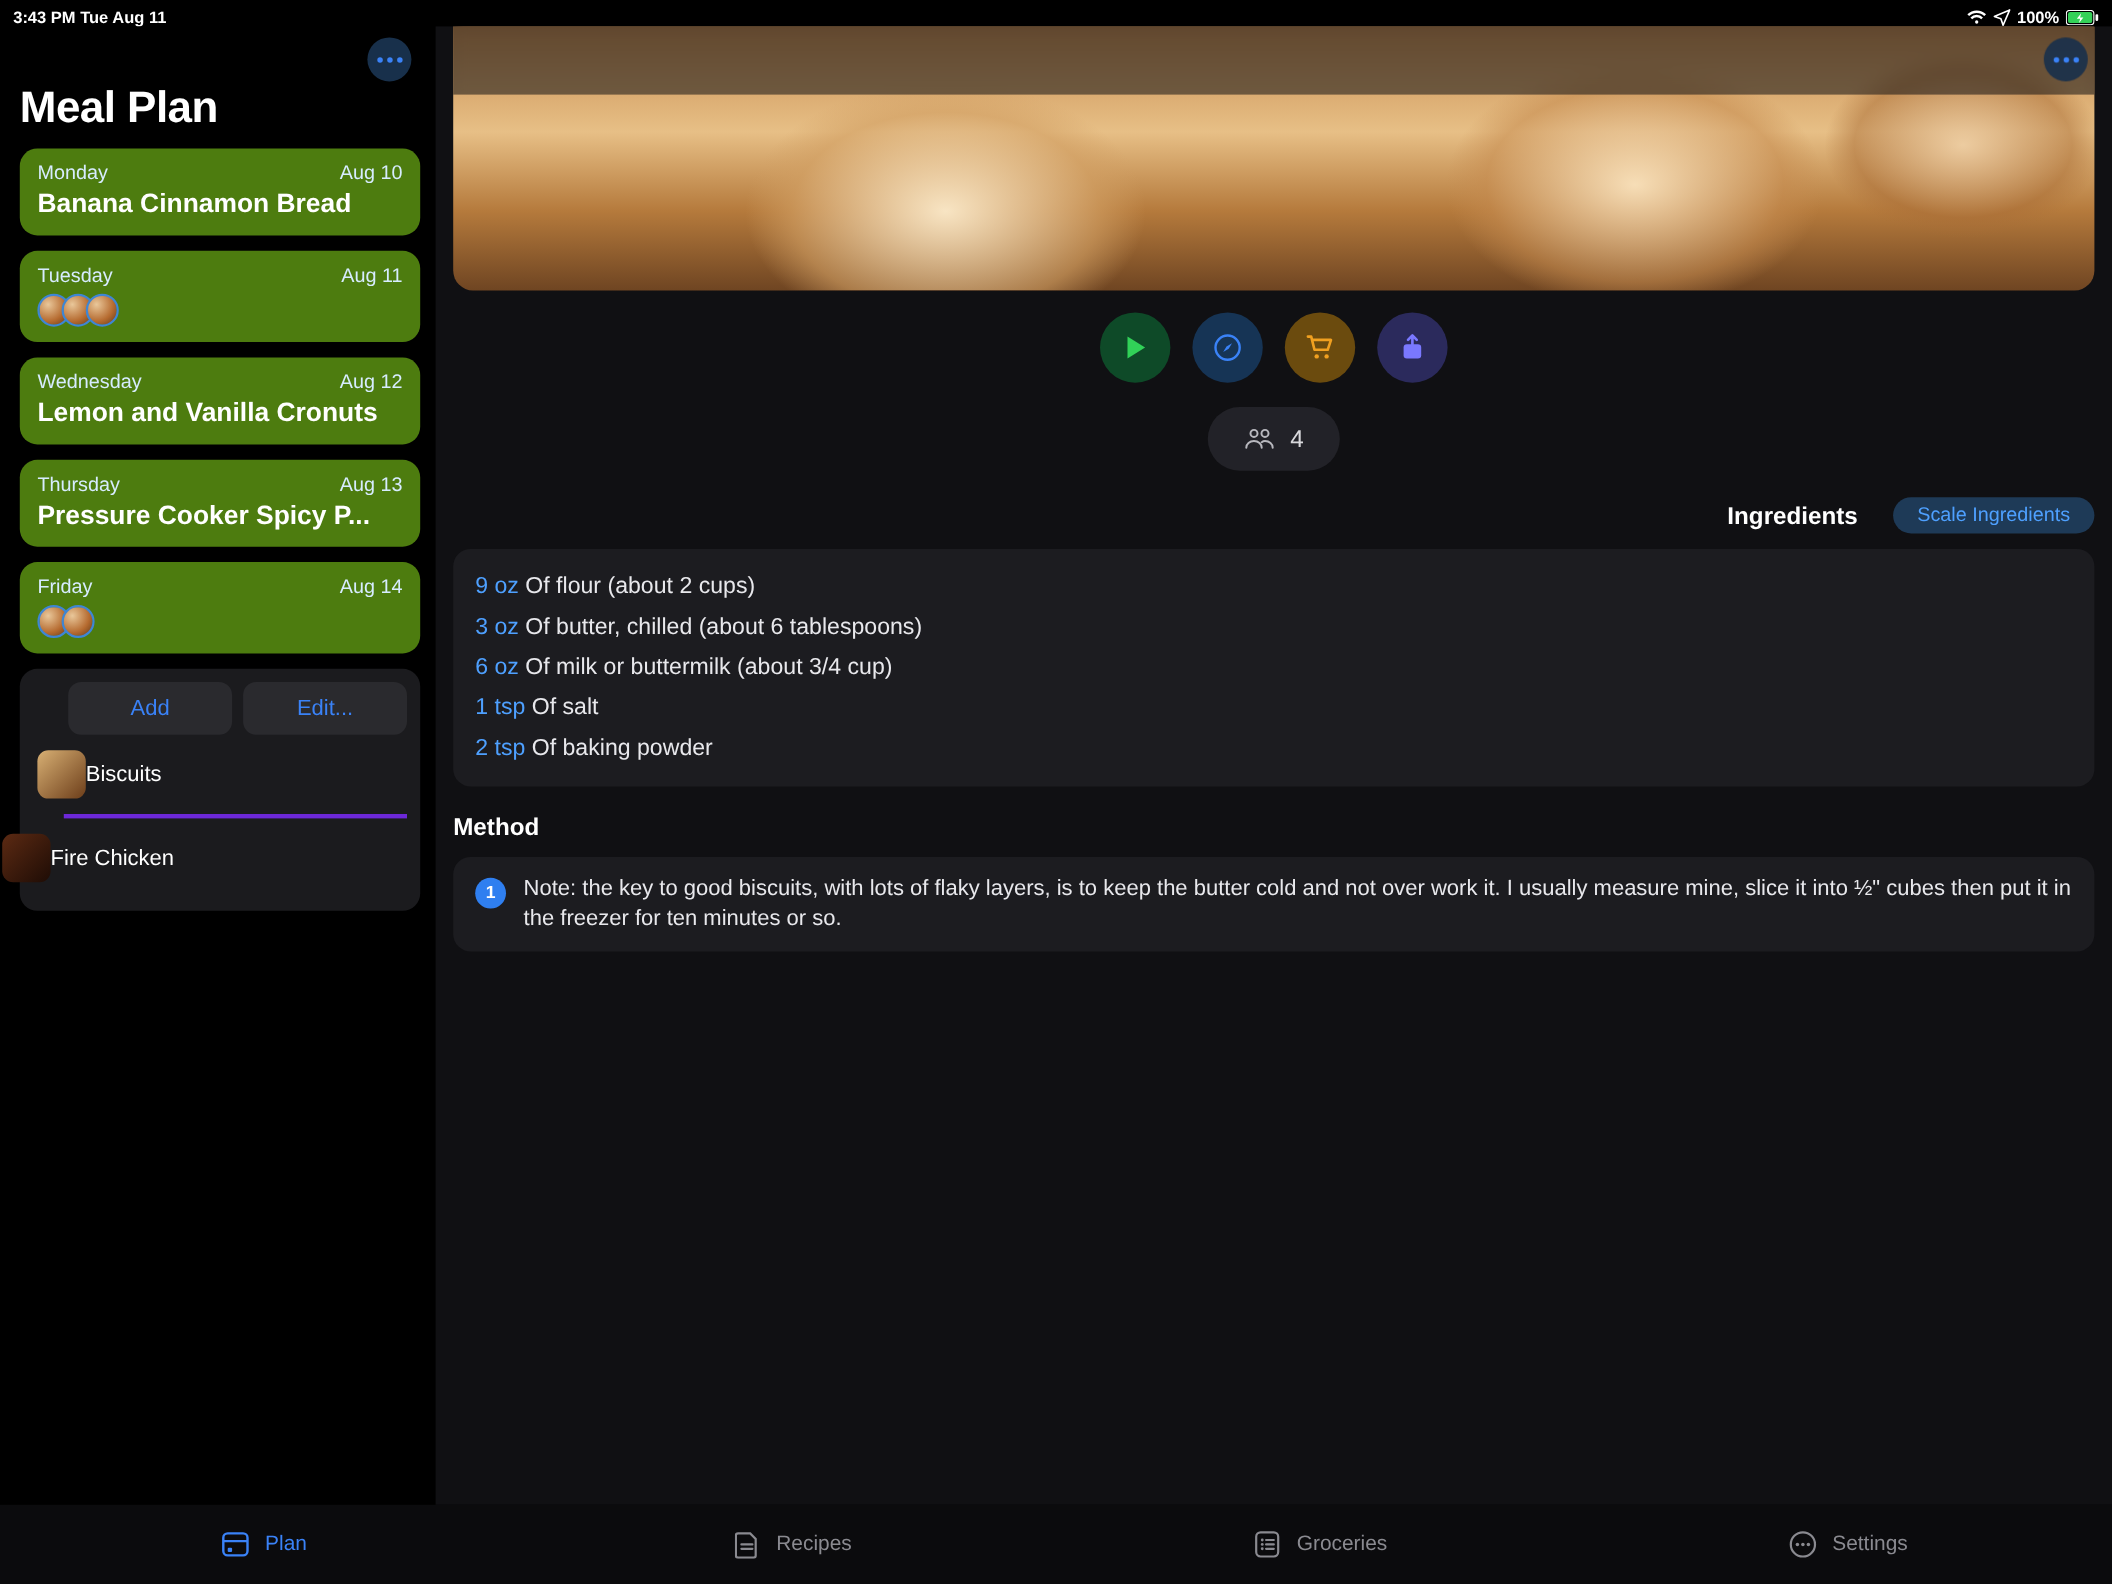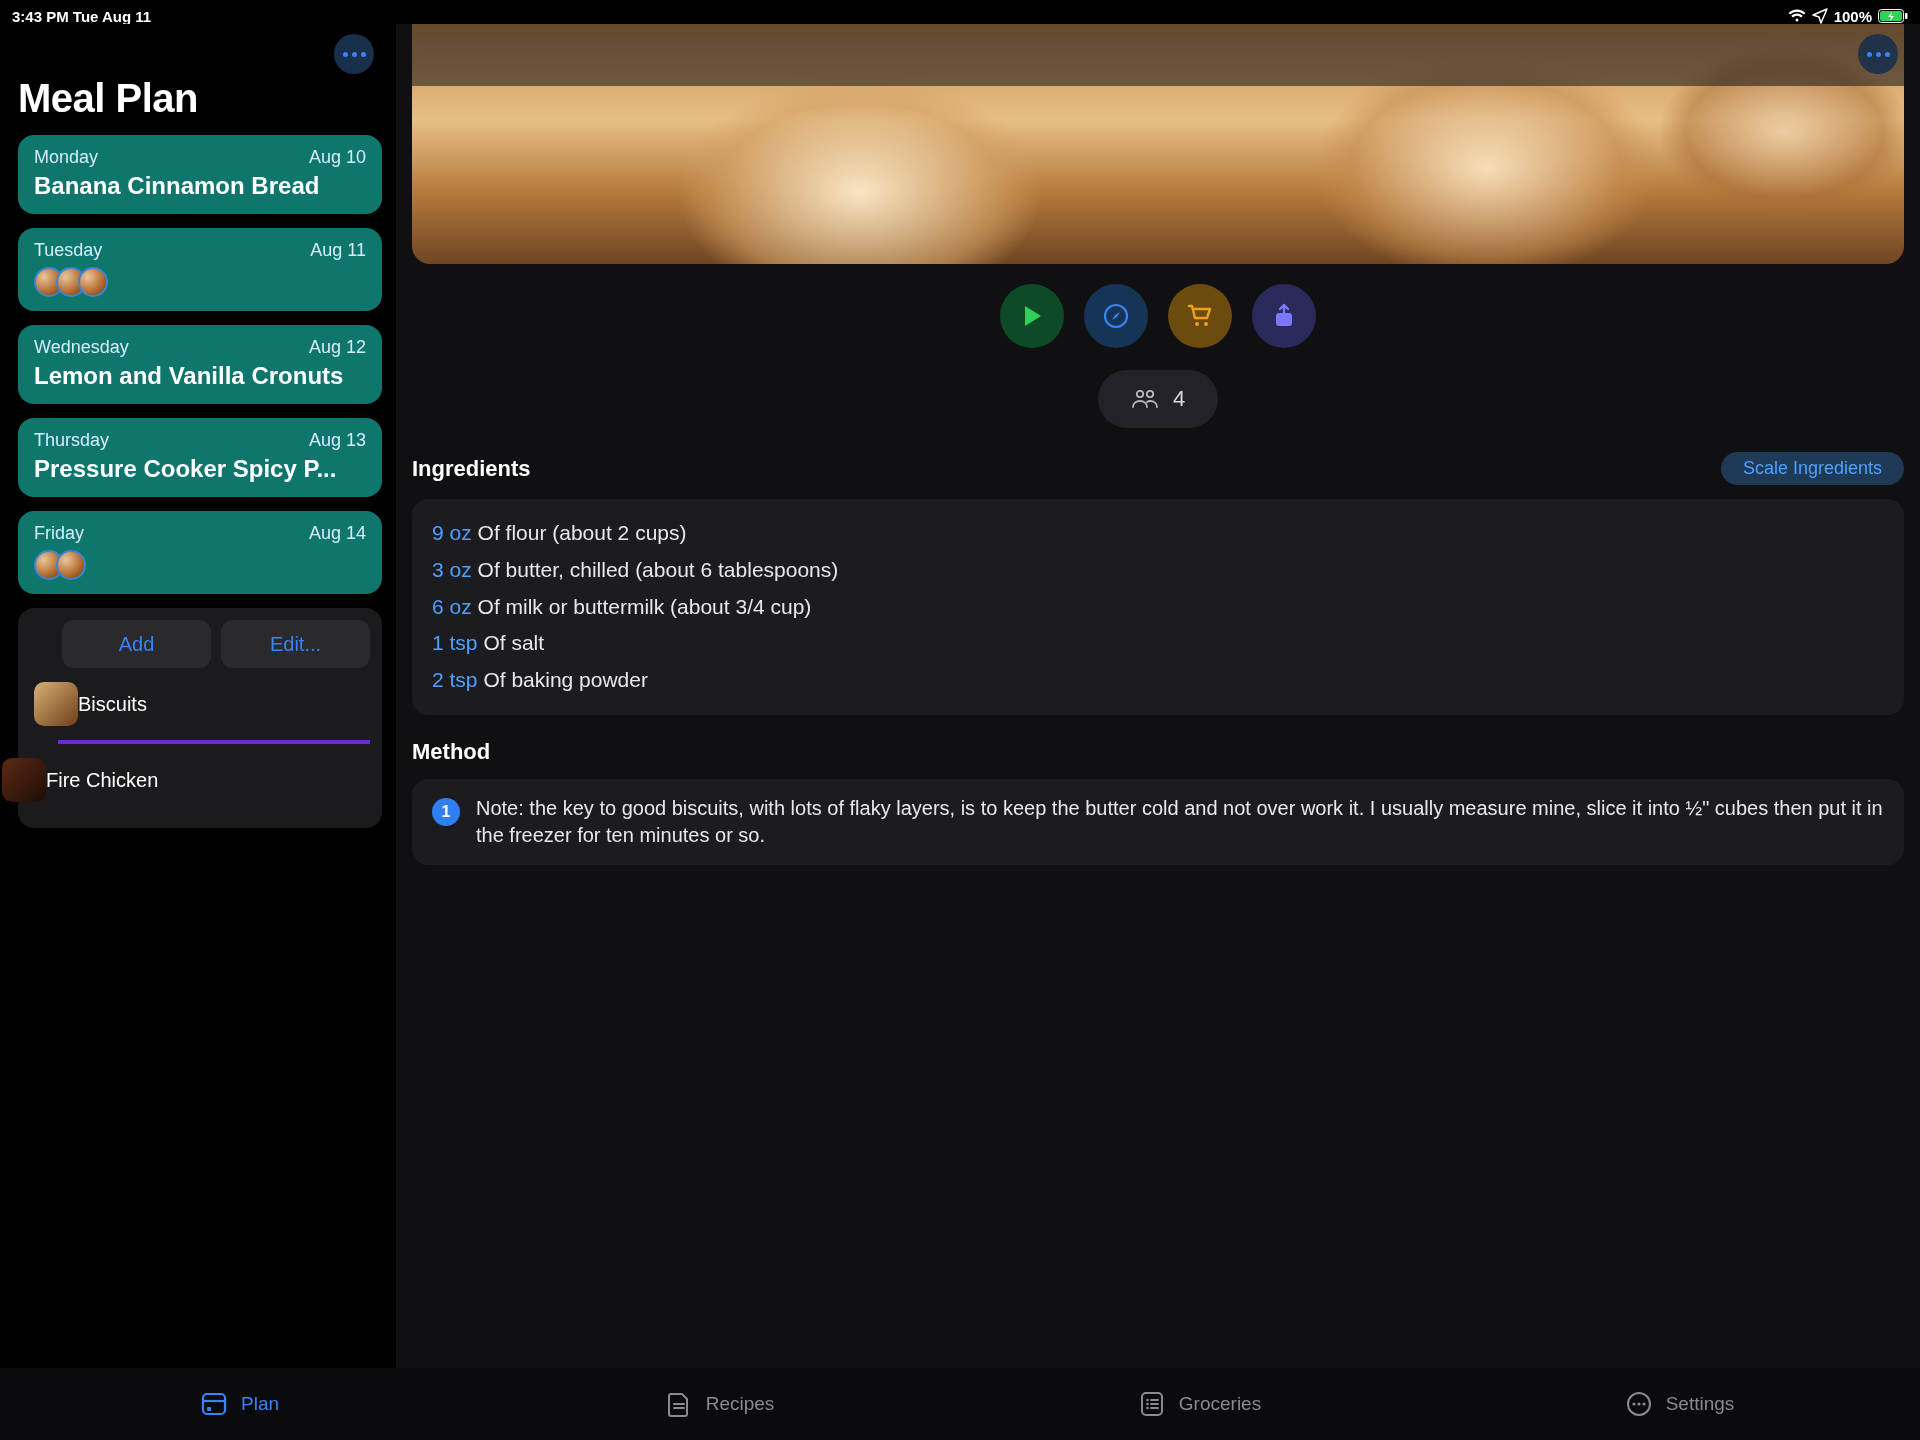--- a/index.html
+++ b/index.html
@@ -7,21 +7,21 @@
 .statusbar{position:absolute;top:0;left:0;right:0;height:20px;display:flex;align-items:center;padding:16px 12px;font-size:15px;font-weight:700;}
 .statusbar .left{flex:0 0 auto;}
 .statusbar .right{margin-left:auto;display:flex;align-items:center;gap:6px;}
 .batt{display:inline-flex;align-items:center;}
 .app{position:absolute;top:24px;left:0;right:0;bottom:0;}
 .sidebar{position:absolute;left:0;top:0;bottom:72px;width:396px;background:#000;padding:0 14px 0 18px;}
 .sidebar .more{position:absolute;top:10px;right:22px;width:40px;height:40px;border-radius:20px;background:#18304b;display:flex;align-items:center;justify-content:center;}
 .dots{display:flex;gap:4px;}
 .dots span{width:5px;height:5px;border-radius:50%;background:#3a82f7;}
 .page-title{font-size:40px;font-weight:800;margin-top:52px;margin-bottom:14px;letter-spacing:-0.5px;}
-.day-card{background:#0f766e;border-radius:16px;padding:12px 16px 14px 16px;margin-bottom:14px;}
+.day-card{background:#4d7c0f;border-radius:16px;padding:12px 16px 14px 16px;margin-bottom:14px;}
 .day-head{display:flex;justify-content:space-between;font-size:18px;font-weight:500;color:#d7ecff;}
 .day-meal{font-size:24px;font-weight:700;color:#fff;margin-top:4px;white-space:nowrap;overflow:hidden;text-overflow:ellipsis;}
 .day-thumbs{display:flex;margin-top:6px;}
 .thumb{width:30px;height:30px;border-radius:50%;background:radial-gradient(circle at 30% 30%, #e9c79a,#b56a2f 60%,#5c3718);border:2px solid #3e86d4;margin-left:-8px;}
 .thumb:first-child{margin-left:0;}
 .queue{background:#1b1b1e;border-radius:16px;padding:12px;margin-top:6px;}
 .queue-buttons{display:flex;gap:10px;padding-left:32px;}
 .qbtn{flex:1;height:48px;border-radius:12px;background:#2a2a2e;color:#3a82f7;font-size:20px;font-weight:500;display:flex;align-items:center;justify-content:center;}
 .queue-item{display:flex;align-items:center;padding:14px 4px;}
 .queue-item + .queue-item{border-top:4px solid #6d28d9;margin-left:28px;padding-left:0;}
@@ -38,21 +38,21 @@
 .hero-top{position:absolute;top:0;left:0;right:0;height:62px;background:rgba(20,20,22,.55);backdrop-filter:blur(6px);}
 .detail .more{position:absolute;top:10px;right:22px;width:40px;height:40px;border-radius:20px;background:rgba(24,48,75,.9);display:flex;align-items:center;justify-content:center;z-index:3;}
 .actions{display:flex;gap:20px;justify-content:center;margin-top:20px;}
 .ab{width:64px;height:64px;border-radius:50%;display:flex;align-items:center;justify-content:center;}
 .ab.play{background:#0e4a28;}
 .ab.comp{background:#163455;}
 .ab.cart{background:#6b4b0e;}
 .ab.share{background:#2b2a5c;}
 .servings{margin:22px auto 0 auto;width:120px;height:58px;border-radius:30px;background:#222228;display:flex;align-items:center;justify-content:center;gap:14px;font-size:22px;color:#d8d8dc;}
 .section{margin:24px 16px 0 16px;}
-.sect-head{display:flex;align-items:center;justify-content:space-between;}
+.sect-head{display:flex;align-items:center;justify-content:flex-end;gap:32px;}
 .sect-title{font-size:22px;font-weight:700;}
 .scale-btn{background:#1e3a57;color:#4ea0ff;font-size:18px;font-weight:500;padding:6px 22px;border-radius:18px;}
 .ing-card{background:#1c1c20;border-radius:16px;margin-top:14px;padding:16px 20px;}
 .ing-row{font-size:21px;line-height:1.75;color:#e8e8ec;}
 .amount{color:#4ea0ff;}
 .method-card{background:#1c1c20;border-radius:16px;margin-top:14px;padding:16px 20px;display:flex;gap:16px;}
 .step-num{width:28px;height:28px;border-radius:14px;background:#2f7ff0;color:#fff;font-size:16px;font-weight:600;display:flex;align-items:center;justify-content:center;flex-shrink:0;margin-top:3px;}
 .step-text{font-size:20px;line-height:1.35;color:#e8e8ec;}
 .tabbar{position:absolute;left:0;right:0;bottom:0;height:72px;background:#0b0b0d;display:flex;align-items:center;}
 .tab{flex:1;display:flex;align-items:center;justify-content:center;gap:14px;color:#8a8a90;font-size:19px;}

